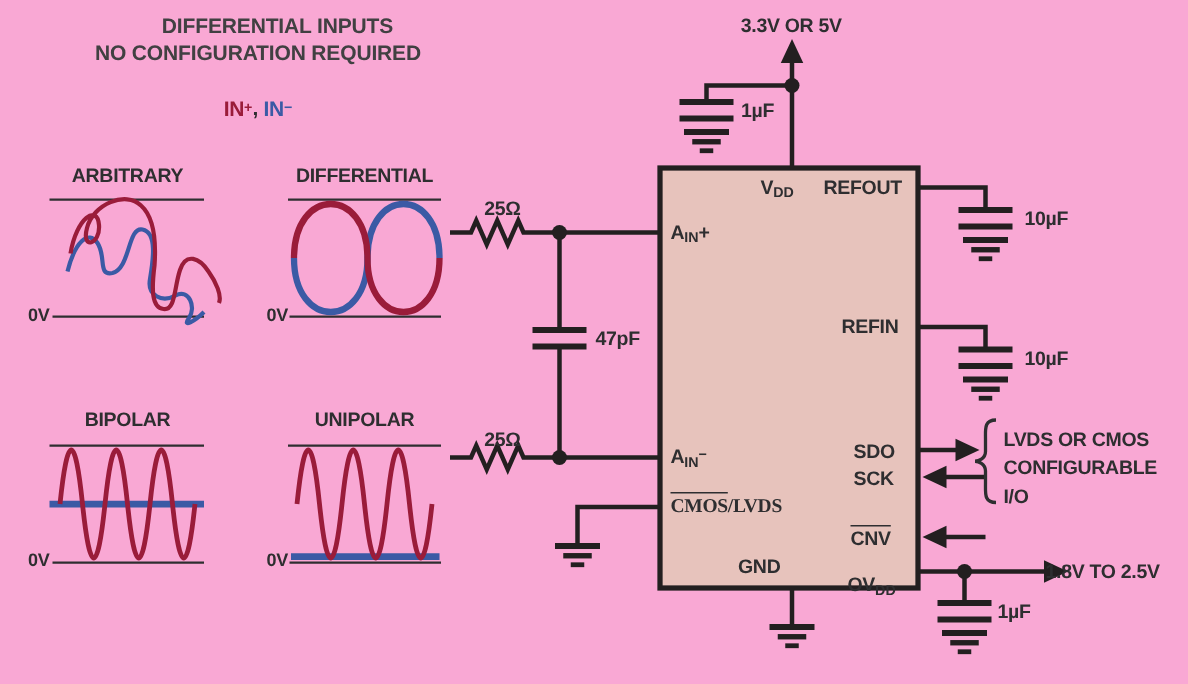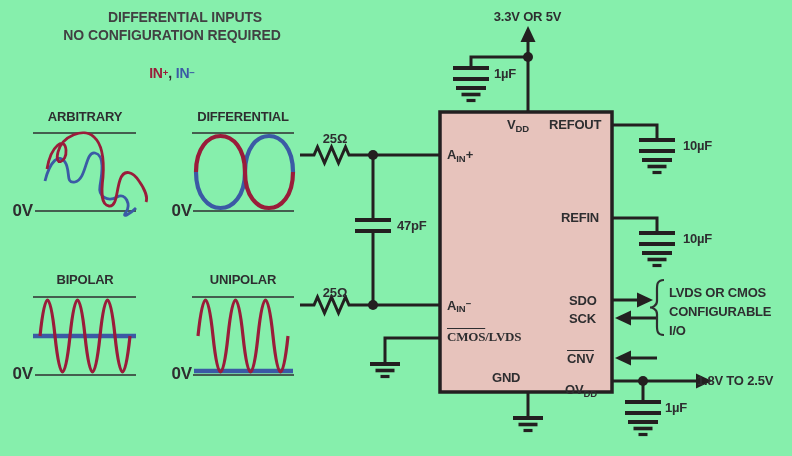--- a/index.html
+++ b/index.html
@@ -1,26 +1,26 @@
 <!DOCTYPE html>
 <html><head>
 <meta charset="utf-8">
 <style>
   html,body{margin:0;padding:0;background:#fff;}
-  .stage{position:relative;width:792px;height:456px;background:#86efac;overflow:hidden;
+  .stage{position:relative;width:792px;height:456px;background:#f9a8d4;overflow:hidden;
          font-family:"Liberation Sans",sans-serif;color:#2e2e30;}
   svg{position:absolute;left:0;top:0;}
   .lbl{position:absolute;font-size:13px;font-weight:600;letter-spacing:-0.2px;
        white-space:nowrap;color:#2e2e30;line-height:13px;}
   .title{font-weight:700;font-size:14px;line-height:18px;color:#414042;
          text-align:center;width:330px;letter-spacing:-0.1px;}
   .center{text-align:center;}
   .red{color:#9a1c3a;}
   .blue{color:#3b5aa5;}
-  .zero{font-size:17px;}
+  .zero{font-size:12px;}
   .pin{font-size:13px;}
   .sub{font-size:9.5px;vertical-align:-2.5px;letter-spacing:0;}
   .sup{font-size:9.5px;vertical-align:2.5px;letter-spacing:0;}
   .over{text-decoration:overline;}
   .io{line-height:19px;}
 </style>
 </head>
 <body>
 
 <div class="stage">

